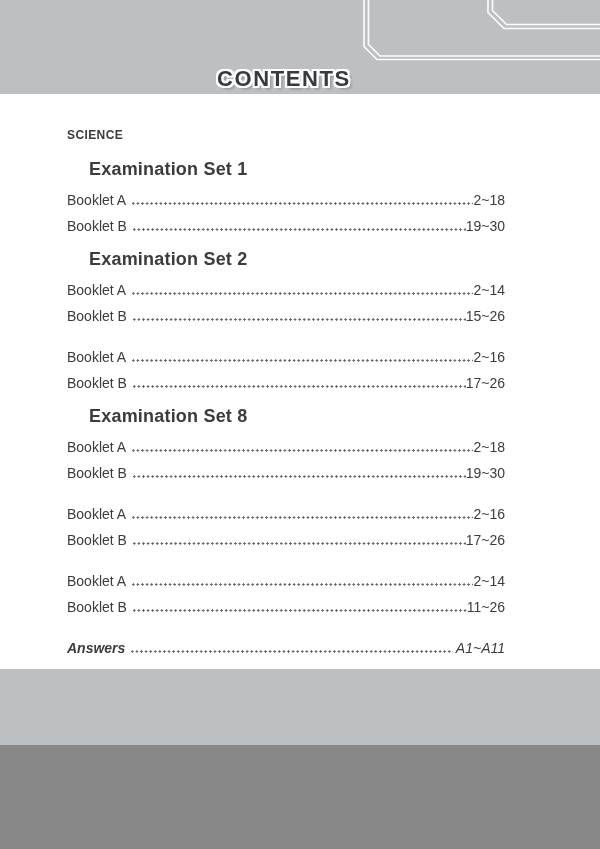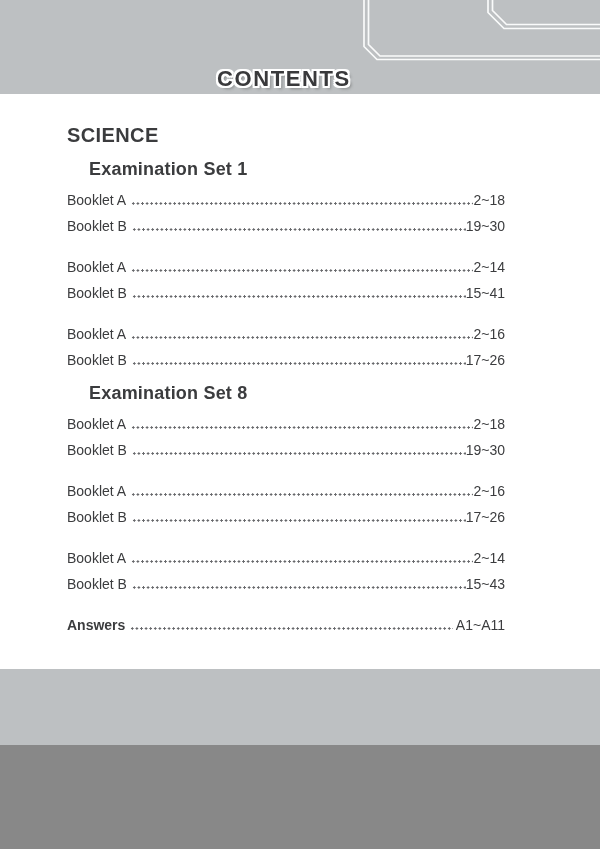--- a/index.html
+++ b/index.html
@@ -59,21 +59,21 @@
        0   -2px 0 #fff, 0    2px 0 #fff,
        3px  3px 3px rgba(70,70,70,.45);
   }
 
   
   .content{
     padding:30px 95px 0 67px;
     color:var(--text-dark);
   }
   .subject{
-    font-size:20px;
+    font-size:12px;
     font-weight:700;
     line-height:22px;
     letter-spacing:.4px;
     margin-bottom:14px;
     color:var(--text-dark);
   }
   .set{margin-bottom:15px;}
   .set-heading{
     margin:0 0 5px 0;
     font-size:18px;
@@ -98,21 +98,21 @@
   .toc-row .lbl.bold{font-weight:700;}
   .leader{
     flex:1;
     height:100%;
     margin-left:5px;
     background-image:radial-gradient(circle, var(--dot-leader) 1.05px, rgba(0,0,0,0) 1.35px);
     background-size:4.6px 3px;
     background-repeat:repeat-x;
     background-position:left bottom 4px;
   }
-  .answers-row{margin-top:8px;}
+  .answers-row{margin-top:8px;font-style:italic;}
   .answers-row .pg{margin-left:3px;text-align:right;}
 
   
   .footer-bar{
     position:absolute;
     left:0;bottom:0;
     width:100%;
     height:76px;
     background:var(--banner-gray);
   }
@@ -148,29 +148,30 @@
         <span class="pg">2~18</span>
       </div>
       <div class="toc-row">
         <span class="lbl">Booklet B</span>
         <span class="leader"></span>
         <span class="pg">19~30</span>
       </div>
     </section>
 
     <section class="set">
+      <h2 class="set-heading">Examination Set 2</h2>
       <div class="toc-row">
         <span class="lbl">Booklet A</span>
         <span class="leader"></span>
         <span class="pg">2~14</span>
       </div>
       <div class="toc-row">
         <span class="lbl">Booklet B</span>
         <span class="leader"></span>
-        <span class="pg">15~41</span>
+        <span class="pg">15~26</span>
       </div>
     </section>
 
     <section class="set">
       <div class="toc-row">
         <span class="lbl">Booklet A</span>
         <span class="leader"></span>
         <span class="pg">2~16</span>
       </div>
       <div class="toc-row">
@@ -209,21 +210,21 @@
 
     <section class="set">
       <div class="toc-row">
         <span class="lbl">Booklet A</span>
         <span class="leader"></span>
         <span class="pg">2~14</span>
       </div>
       <div class="toc-row">
         <span class="lbl">Booklet B</span>
         <span class="leader"></span>
-        <span class="pg">15~43</span>
+        <span class="pg">11~26</span>
       </div>
     </section>
 
     <div class="toc-row answers-row">
       <span class="lbl bold">Answers</span>
       <span class="leader"></span>
       <span class="pg">A1~A11</span>
     </div>
 
   </main>

